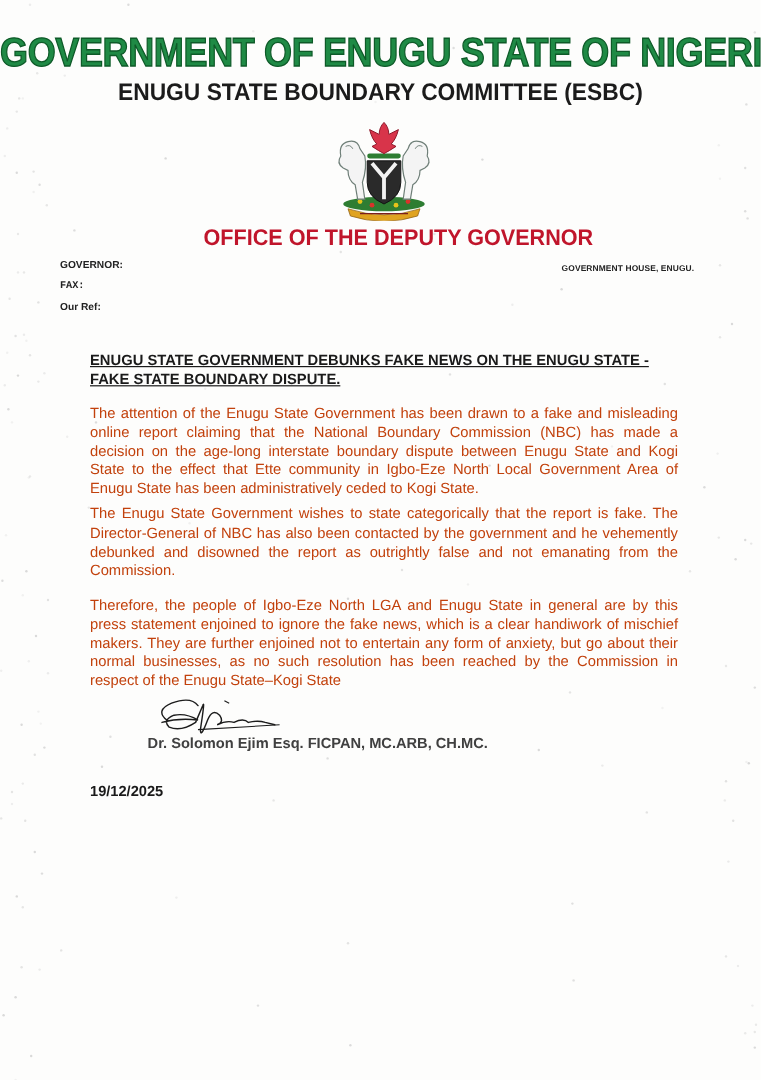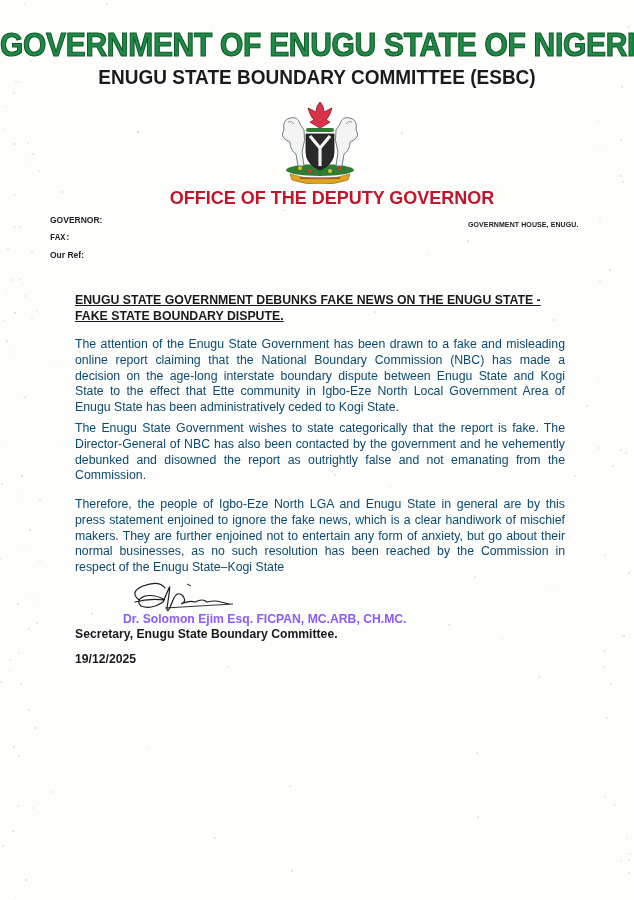--- a/index.html
+++ b/index.html
@@ -95,34 +95,34 @@
       text-decoration: underline;
       color: #1a1a1a;
     }
     .para {
       position: absolute;
       left: 75px;
       width: 490px;
       font-size: 12.3px;
       line-height: 15.8px;
       text-align: justify;
-      color: #0c4a6e;
+      color: #c2410c;
     }
     .signature {
       position: absolute;
       left: 125px; top: 578px;
       width: 110px;
       height: 40px;
     }
     .sig-name {
       position: absolute;
       left: 75px; top: 612px;
       font-weight: bold;
       font-size: 12.2px;
-      color: #8b5cf6;
+      color: #404040;
       white-space: nowrap;
       padding-left: 48px;
     }
     .sig-title {
       position: absolute;
       left: 75px; top: 627px;
       font-weight: bold;
       font-size: 12.2px;
       color: #1a1a1a;
       white-space: nowrap;
@@ -324,16 +324,15 @@
   <div class="para" style="top:421px;">The Enugu State Government wishes to state categorically that the report is fake. The Director-General of NBC has also been contacted by the government and he vehemently debunked and disowned the report as outrightly false and not emanating from the Commission.</div>
   <div class="para" style="top:497px;">Therefore, the people of Igbo-Eze North LGA and Enugu State in general are by this press statement enjoined to ignore the fake news, which is a clear handiwork of mischief makers. They are further enjoined not to entertain any form of anxiety, but go about their normal businesses, as no such resolution has been reached by the Commission in respect of the Enugu State–Kogi State</div>
 
   <svg class="signature" viewBox="0 0 110 40">
     <path d="M14 22 Q4 14 18 8 Q34 2 40 10 M10 24 Q24 20 40 22 Q30 16 20 18 Q10 22 16 28 Q26 32 38 24 L44 10 Q46 4 42 30 Q42 38 48 22 Q52 12 58 18 Q62 24 56 26 Q64 22 70 24 Q78 20 82 24 Q90 22 96 24 L104 26" stroke="#1c1c1c" stroke-width="1.2" fill="none" stroke-linecap="round"></path>
     <path d="M40 30 L108 26" stroke="#1c1c1c" stroke-width="0.9" fill="none"></path>
     <path d="M62 6 L66 8" stroke="#1c1c1c" stroke-width="1" fill="none"></path>
   </svg>
 
   <div class="sig-name">Dr. Solomon Ejim Esq. FICPAN, MC.ARB, CH.MC.</div>
-  <div class="sig-title">Secretary, Enugu State Boundary Committee.</div>
 
   <div class="date">19/12/2025</div>
 </div>
 
 </body></html>

